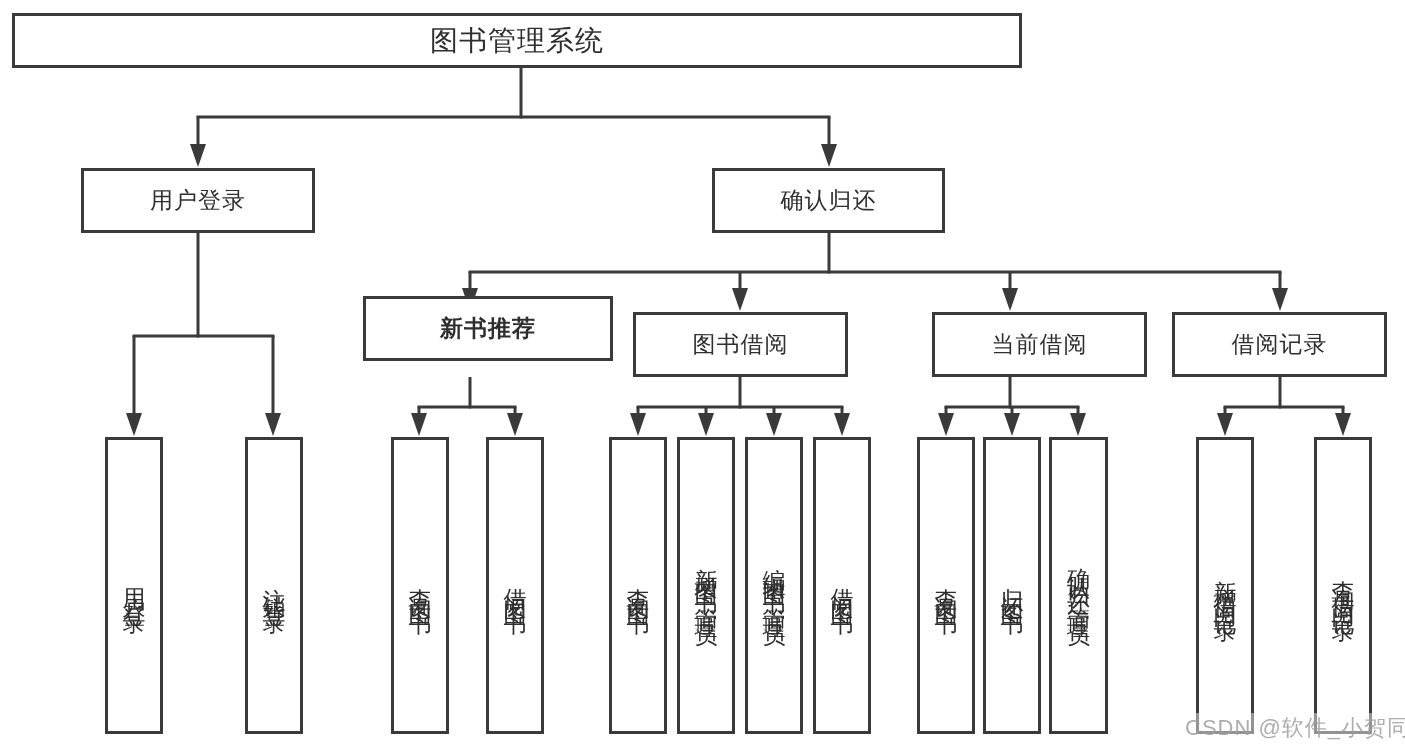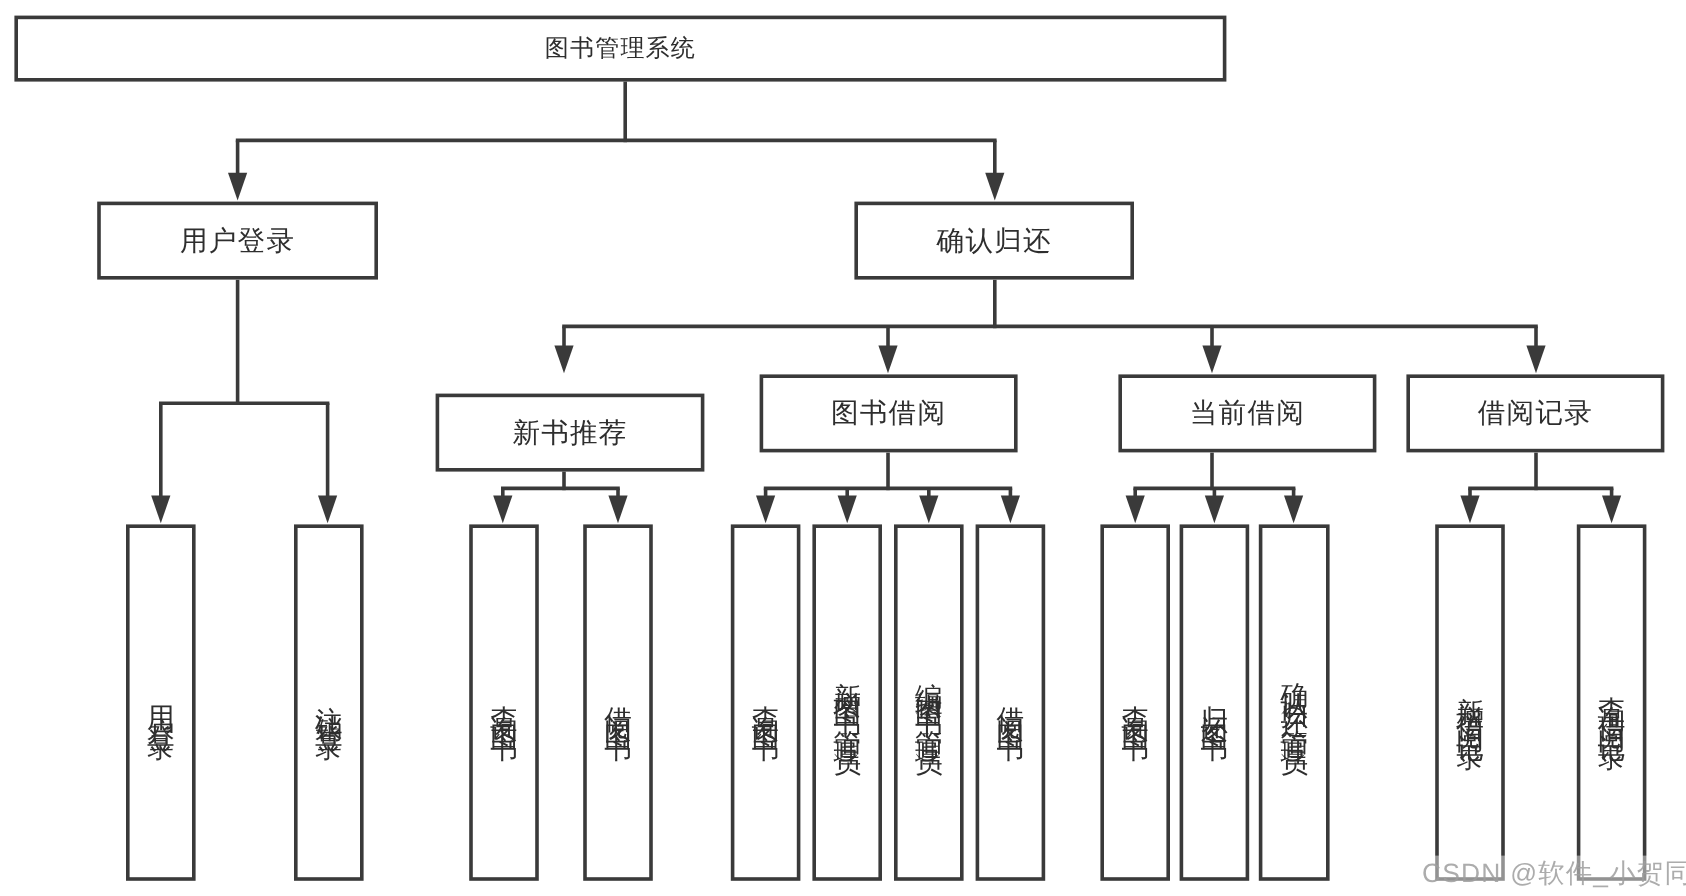--- a/index.html
+++ b/index.html
@@ -24,21 +24,21 @@
     background: #ffffff;
     display: flex;
     align-items: center;
     justify-content: center;
     color: #2e2e2e;
     font-size: 23px;
     letter-spacing: 1px;
     z-index: 2;
     text-align: center;
   }
-  .box.root { font-size: 20px; font-family: Liberation Mono, monospace; }
+  .box.root { font-size: 28px; font-family: Liberation Mono, monospace; }
   .box.leaf {
     writing-mode: vertical-rl;
     text-orientation: mixed;
     letter-spacing: 8px;
     font-size: 23px;
     line-height: 1;
     padding: 4px 0;
   }
   .watermark {
     position: absolute;
@@ -122,21 +122,21 @@
       <polygon points="1217,413 1233,413 1225,436"></polygon>
       <polygon points="1335,413 1351,413 1343,436"></polygon>
     </g>
   </svg>
 
   <div class="box root" style="left:12px; top:13px; width:1010px; height:55px;">图书管理系统</div>
 
   <div class="box" style="left:81px; top:168px; width:234px; height:65px;">用户登录</div>
   <div class="box" style="left:712px; top:168px; width:233px; height:65px;">确认归还</div>
 
-  <div class="box" style="left:363px; top:328px; width:224px; height:65px;">新书推荐</div>
+  <div class="box" style="left:363px; top:296px; width:250px; height:65px;font-weight:bold;">新书推荐</div>
   <div class="box" style="left:633px; top:312px; width:215px; height:65px;">图书借阅</div>
   <div class="box" style="left:932px; top:312px; width:215px; height:65px;">当前借阅</div>
   <div class="box" style="left:1172px; top:312px; width:215px; height:65px;">借阅记录</div>
 
   <div class="box leaf" style="left:105px; top:437px; width:58px; height:297px;">用户登录</div>
   <div class="box leaf" style="left:245px; top:437px; width:58px; height:297px;">注销登录</div>
 
   <div class="box leaf" style="left:391px; top:437px; width:58px; height:297px;">查询图书</div>
   <div class="box leaf" style="left:486px; top:437px; width:58px; height:297px;">借阅图书</div>
 

